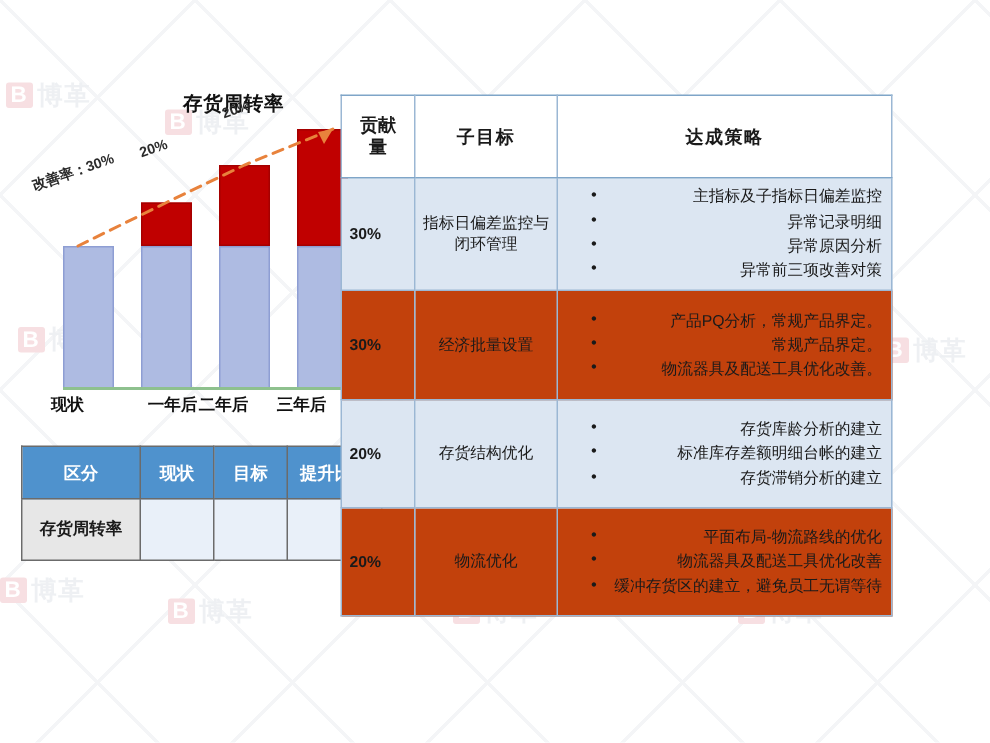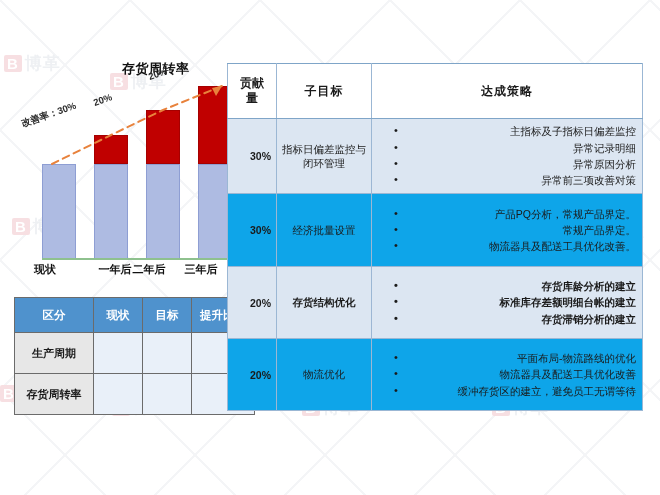--- a/index.html
+++ b/index.html
@@ -171,21 +171,21 @@
   }
   #left-table td.valcell {
     background: #e9f0f9;
   }
 
   
   #right-table {
     position: absolute;
     left: 227px;
     top: 63px;
-    width: 416px;
+    width: 368px;
     border-collapse: collapse;
     table-layout: fixed;
   }
   #right-table th, #right-table td {
     border: 1px solid #9bb7d4;
     vertical-align: middle;
     padding: 4px 5px;
     font-size: 10.5px;
     color: #1a1a1a;
   }
@@ -194,23 +194,23 @@
     height: 46px;
     text-align: center;
     font-weight: bold;
     font-size: 12px;
     letter-spacing: 1px;
     border-top: 1px solid #7fa5c8;
     border-bottom: 1px solid #7fa5c8;
   }
   #right-table thead th.th-contrib { letter-spacing: 0; line-height: 1.25; }
   #right-table tbody tr.shaded td { background: #dce6f2; }
-  #right-table tbody tr.plain td { background: #0ea5e9; }
+  #right-table tbody tr.plain td { background: #c2410c; }
   #right-table td.col-contrib {
-    text-align: right;
+    text-align: left;
     font-weight: bold;
     font-size: 10.5px;
   }
   #right-table td.col-sub {
     text-align: center;
     line-height: 1.35;
     font-size: 10.5px;
   }
   #right-table td.col-strategy {
     padding-left: 22px;
@@ -231,21 +231,21 @@
   #right-table td.col-strategy li::before {
     content: "•";
     position: absolute;
     left: 0;
     top: -1px;
     font-size: 11px;
     color: #1a1a1a;
   }
   .row-h1 td { height: 66px; }
   .row-h2 td { height: 64px; }
-  .row-h3 td { height: 63px; font-weight: bold; }
+  .row-h3 td { height: 63px; }
   .row-h4 td { height: 63px; }
 </style>
 </head>
 <body>
 
 <div id="watermark-layer">
   <div class="wm-logo" style="left:4px; top:52px;">
     <span class="wm-mark">B</span>
       <span class="wm-txt">博革</span>
   </div>
@@ -344,26 +344,20 @@
   <table id="left-table">
     <thead>
       <tr>
         <th style="width:72px;margin-left:20px;">区分</th>
         <th style="width:42px;">现状</th>
         <th style="width:42px;margin-left:48px;">目标</th>
         <th style="width:56px;">提升比例</th>
       </tr>
     </thead>
     <tbody>
-      <tr>
-        <td class="rowhead">生产周期</td>
-        <td class="valcell"></td>
-        <td class="valcell"></td>
-        <td class="valcell"></td>
-      </tr>
       <tr>
         <td class="rowhead">存货周转率</td>
         <td class="valcell"></td>
         <td class="valcell"></td>
         <td class="valcell"></td>
       </tr>
     </tbody>
   </table>
 
   <table id="right-table">

